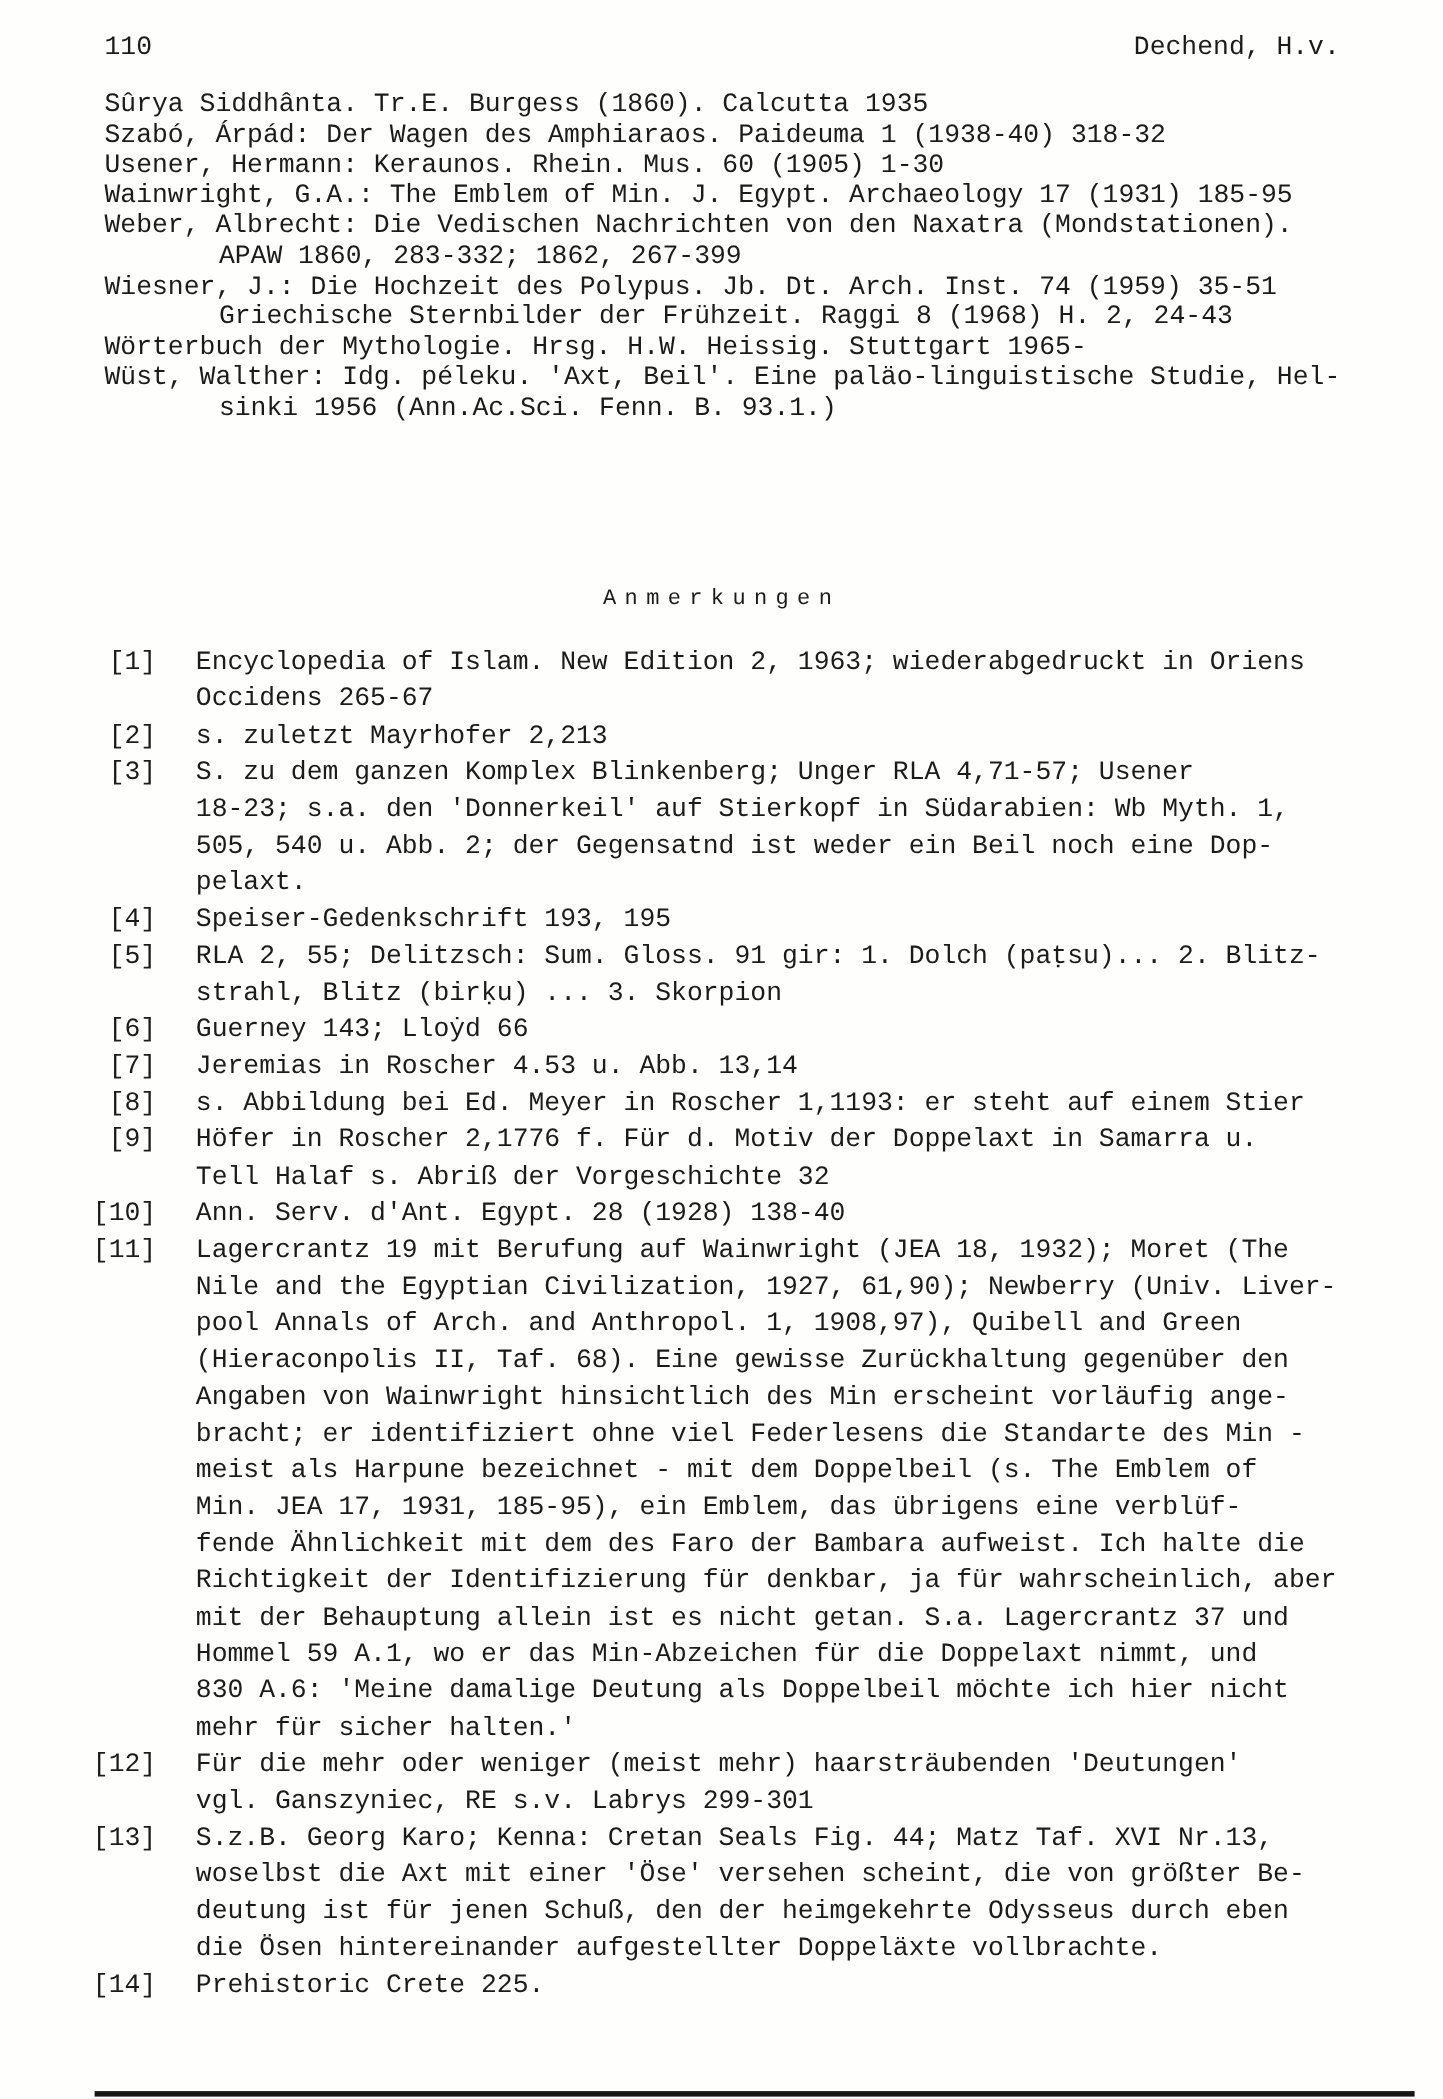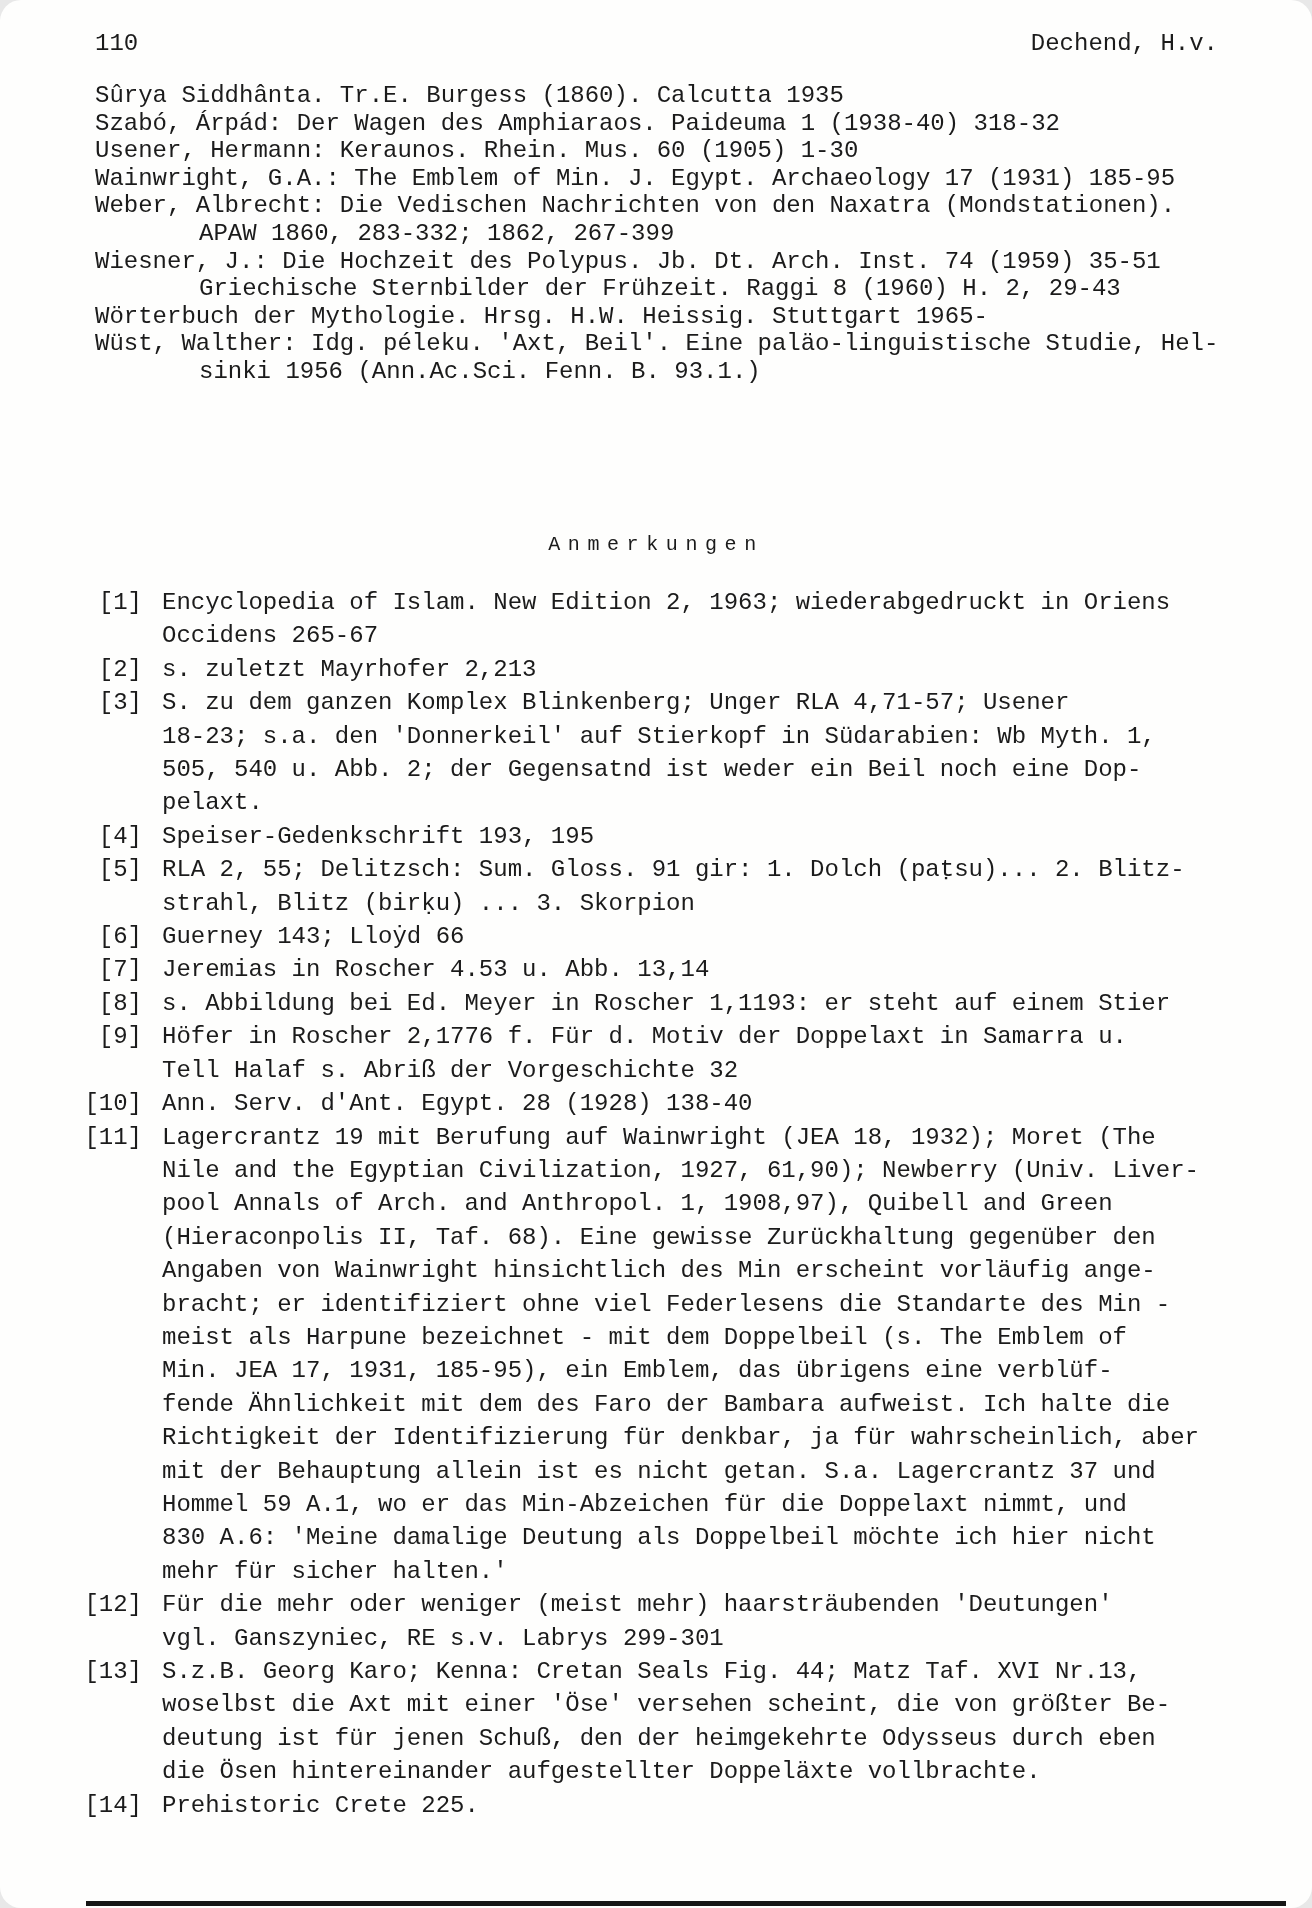--- a/index.html
+++ b/index.html
@@ -5,21 +5,20 @@
   html, body { margin:0; padding:0; background:#e8e8e8; }
   .page {
     position: relative;
     width: 1312px;
     height: 1908px;
     background: #fefefd;
     color: #1b1b1b;
     font-family: "Liberation Mono", "DejaVu Sans Mono", monospace;
     font-size: 24px;
     overflow: hidden;
-    border-radius: 21px;
   }
   .header {
     position: absolute;
     top: 30px;
     left: 95px;
     right: 94px;
     display: flex;
     justify-content: space-between;
     line-height: 28px;
   }
@@ -53,21 +52,21 @@
     right: 30px;
   }
   .note { display: flex; align-items: flex-start; }
   .marker {
     width: 64px;
     flex: none;
     text-align: right;
     line-height: 33.4px;
     white-space: nowrap;
   }
-  .nbody { margin-left: 20px; flex: 1; min-width: 0; }
+  .nbody { margin-left: 36px; flex: 1; min-width: 0; }
   .nline {
     line-height: 33.4px;
     white-space: nowrap;
   }
   .scan-edge {
     position: absolute;
     left: 86px;
     width: 1200px;
     bottom: 2px;
     height: 5px;
@@ -85,21 +84,21 @@
   </div>
 
   <div class="bib">
     <div class="bline">Sûrya Siddhânta. Tr.E. Burgess (1860). Calcutta 1935</div>
     <div class="bline">Szabó, Árpád: Der Wagen des Amphiaraos. Paideuma 1 (1938-40) 318-32</div>
     <div class="bline">Usener, Hermann: Keraunos. Rhein. Mus. 60 (1905) 1-30</div>
     <div class="bline">Wainwright, G.A.: The Emblem of Min. J. Egypt. Archaeology 17 (1931) 185-95</div>
     <div class="bline">Weber, Albrecht: Die Vedischen Nachrichten von den Naxatra (Mondstationen).</div>
     <div class="bline ind">APAW 1860, 283-332; 1862, 267-399</div>
     <div class="bline">Wiesner, J.: Die Hochzeit des Polypus. Jb. Dt. Arch. Inst. 74 (1959) 35-51</div>
-    <div class="bline ind">Griechische Sternbilder der Frühzeit. Raggi 8 (1960) H. 2, 29-43</div>
+    <div class="bline ind">Griechische Sternbilder der Frühzeit. Raggi 8 (1968) H. 2, 24-43</div>
     <div class="bline">Wörterbuch der Mythologie. Hrsg. H.W. Heissig. Stuttgart 1965-</div>
     <div class="bline">Wüst, Walther: Idg. péleku. 'Axt, Beil'. Eine paläo-linguistische Studie, Hel-</div>
     <div class="bline ind">sinki 1956 (Ann.Ac.Sci. Fenn. B. 93.1.)</div>
   </div>
 
   <h2 class="heading">Anmerkungen</h2>
 
   <div class="notes">
 
     <div class="note">

